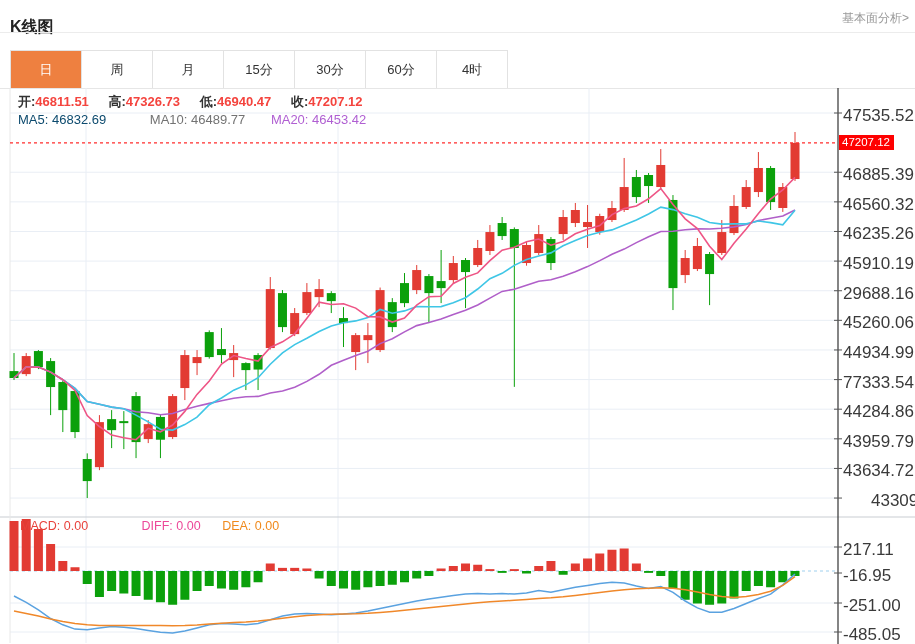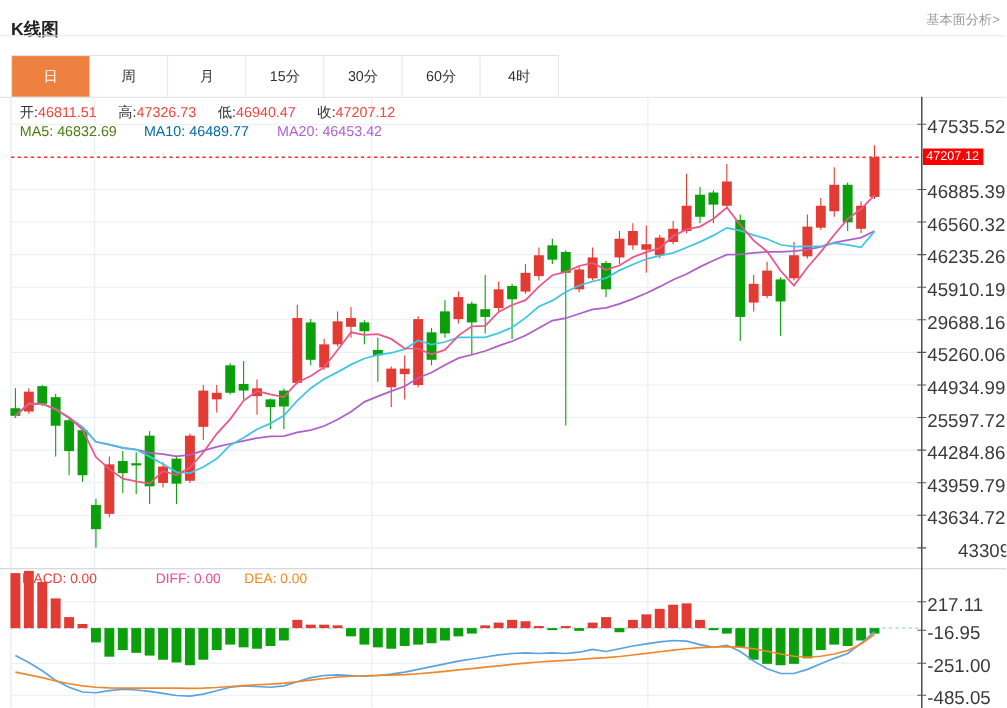--- a/index.html
+++ b/index.html
@@ -5,26 +5,26 @@
   html,body{margin:0;padding:0;background:#fff;font-family:"Liberation Sans","DejaVu Sans",sans-serif;}
   #app{position:relative;width:915px;height:644px;overflow:hidden;background:#fff;}
   .page-title{position:absolute;left:10px;top:17px;font-size:16px;font-weight:bold;color:#222;}
   .top-link{position:absolute;right:6px;top:10px;font-size:12px;color:#999;text-decoration:none;cursor:pointer;text-align:center;}
   .title-divider{position:absolute;left:0;top:32px;width:915px;height:1px;background:#ececec;}
   .tabbar{position:absolute;left:10px;top:50px;display:flex;border:1px solid #e2e2e2;background:#fff;}
   .tab{width:70px;height:37px;line-height:37px;text-align:center;font-size:13px;color:#333;border-right:1px solid #e2e2e2;cursor:pointer;background:#fff;}
   .tab:last-child{border-right:none;}
   .tab.selected{background:#ee8040;color:#fff;}
   .chart-top-border{position:absolute;left:0;top:88px;width:915px;height:1px;background:#e6e6e6;}
-  .info-row{position:absolute;left:18px;top:93px;font-size:13px;white-space:nowrap;}
+  .info-row{position:absolute;left:18px;top:93px;font-size:13px;white-space:nowrap;font-weight:bold;}
   .info-row .lbl{color:#333;}
   .info-row .val{color:#f4443e;margin-right:16px;}
   .ma-row{position:absolute;left:18px;top:112px;font-size:13px;white-space:nowrap;}
-  .ma5{color:#4d7c0f;margin-right:21px;}
-  .ma10{color:#0369a1;margin-right:22px;}
+  .ma5{color:#0c4a6e;margin-right:40px;}
+  .ma10{color:#737373;margin-right:22px;}
   .ma20{color:#b05fd2;}
   .macd-row{position:absolute;left:20px;top:519px;font-size:12.5px;white-space:nowrap;}
   .macd-v{color:#e8423c;margin-right:18px;}
   .diff-v{color:#ec4899;margin-right:18px;margin-left:32px;}
   .dea-v{color:#f08a1d;}
   svg#chart{position:absolute;left:0;top:0;}
   .ylab{position:absolute;left:843px;font-size:17px;color:#3a3a3a;white-space:nowrap;}
   .price-marker{position:absolute;left:839px;background:#fe0000;color:#fff;font-size:11.5px;padding:1px 4px 2px 3px;white-space:nowrap;}
 </style>
 </head>
@@ -442,21 +442,21 @@
 
   <div id="yaxis-main">
       <div class="ylab" style="top: 106px;">47535.52</div>
       <div class="ylab" style="top: 165.24px;">46885.39</div>
       <div class="ylab" style="top: 194.86px;">46560.32</div>
       <div class="ylab" style="top: 224.48px;">46235.26</div>
       <div class="ylab" style="top: 254.1px;">45910.19</div>
       <div class="ylab" style="top: 283.72px;">29688.16</div>
       <div class="ylab" style="top: 313.34px;">45260.06</div>
       <div class="ylab" style="top: 342.96px;">44934.99</div>
-      <div class="ylab" style="top: 372.58px;">25597.72</div>
+      <div class="ylab" style="top: 372.58px;">77333.54</div>
       <div class="ylab" style="top: 402.2px;">44284.86</div>
       <div class="ylab" style="top: 431.82px;">43959.79</div>
       <div class="ylab" style="top: 461.44px;">43634.72</div>
       <div class="ylab" style="top: 491.06px; margin-left: 28px;">43309.66</div>
     </div>
   <div id="yaxis-macd">
       <div class="ylab" style="top: 540px;">217.11</div>
       <div class="ylab" style="top: 566px;">-16.95</div>
       <div class="ylab" style="top: 596px;">-251.00</div>
       <div class="ylab" style="top: 625px;">-485.05</div>

